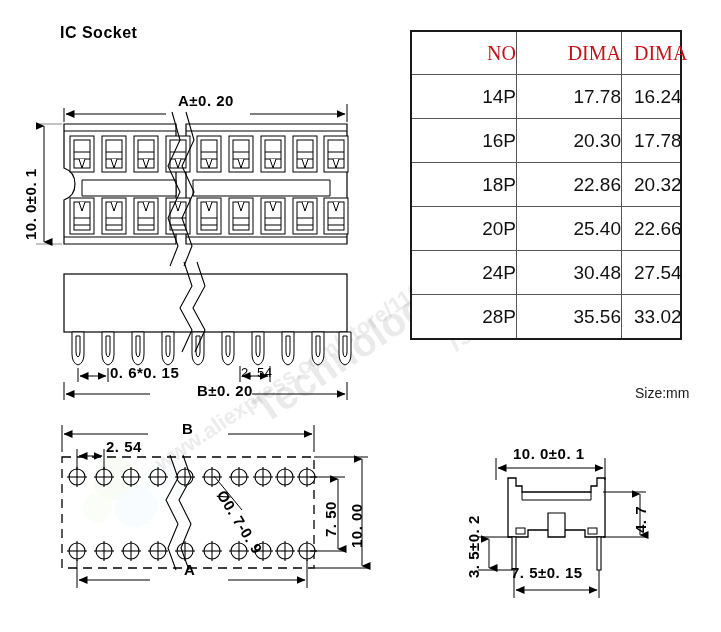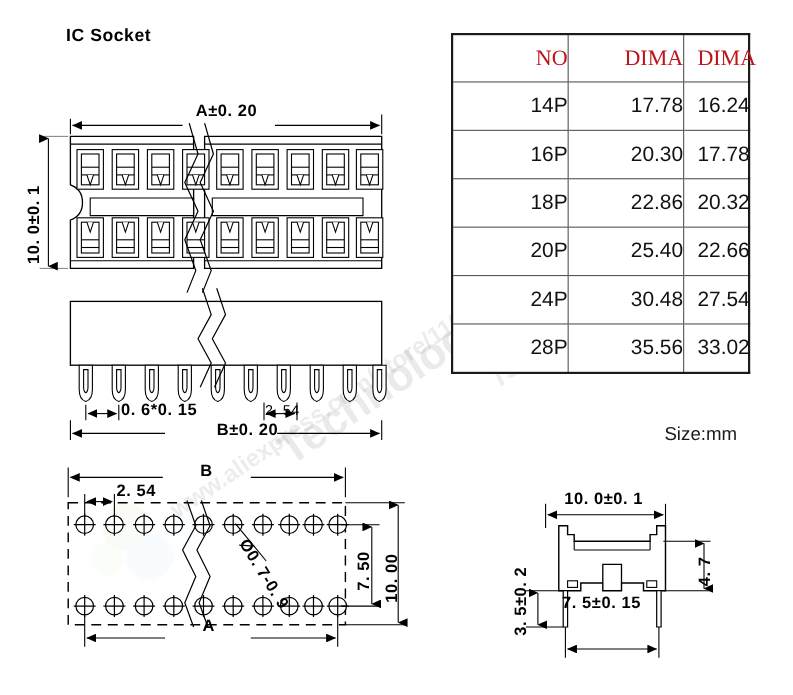--- a/index.html
+++ b/index.html
@@ -60,23 +60,23 @@
     font-weight: normal;
     height: 42px;
   }
   table.spec {
     border: 2px solid #1a1a1a;
   }
   table.spec td:first-child, table.spec th:first-child { width: 92px; }
   table.spec td:nth-child(2), table.spec th:nth-child(2) { width: 92px; }
   #size-note {
     position: absolute;
-    left: 604px;
+    left: 635px;
     top: 385px;
-    font-size: 17px;
+    font-size: 14px;
     color: #1a1a1a;
     font-family: "Liberation Sans", sans-serif;
   }
 
   
   .dwg {
     position: absolute;
     left: 0; top: 0;
     width: 721px;
     height: 632px;
@@ -614,21 +614,21 @@
   <div class="dimtext bold" style="left:182px; top:420px;">B</div>
   <div class="dimtext bold" style="left:106px; top:438px;">2. 54</div>
   <div class="dimtext bold rotdiag" style="left:228px; top:487px;">Ø0. 7-0. 9</div>
   <div class="dimtext bold rot90" style="left:322px; top:537px;">7. 50</div>
   <div class="dimtext bold rot90" style="left:348px; top:548px;">10. 00</div>
   <div class="dimtext bold" style="left:184px; top:561px;">A</div>
 
   <div class="dimtext bold" style="left:513px; top:445px;">10. 0±0. 1</div>
   <div class="dimtext bold rot90" style="left:632px; top:533px;">4. 7</div>
   <div class="dimtext bold rot90" style="left:465px; top:578px;">3. 5±0. 2</div>
-  <div class="dimtext bold" style="left:511px; top:540px;">7. 5±0. 15</div>
+  <div class="dimtext bold" style="left:511px; top:564px;">7. 5±0. 15</div>
 
   <div id="spec-table-wrap">
     <table class="spec">
       <thead>
         <tr>
           <th>NO</th>
           <th>DIMA</th>
           <th>DIMA</th>
         </tr>
       </thead>

